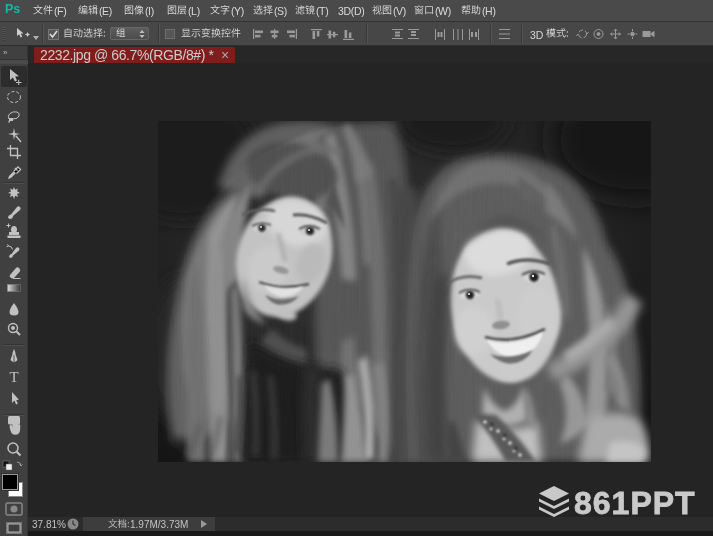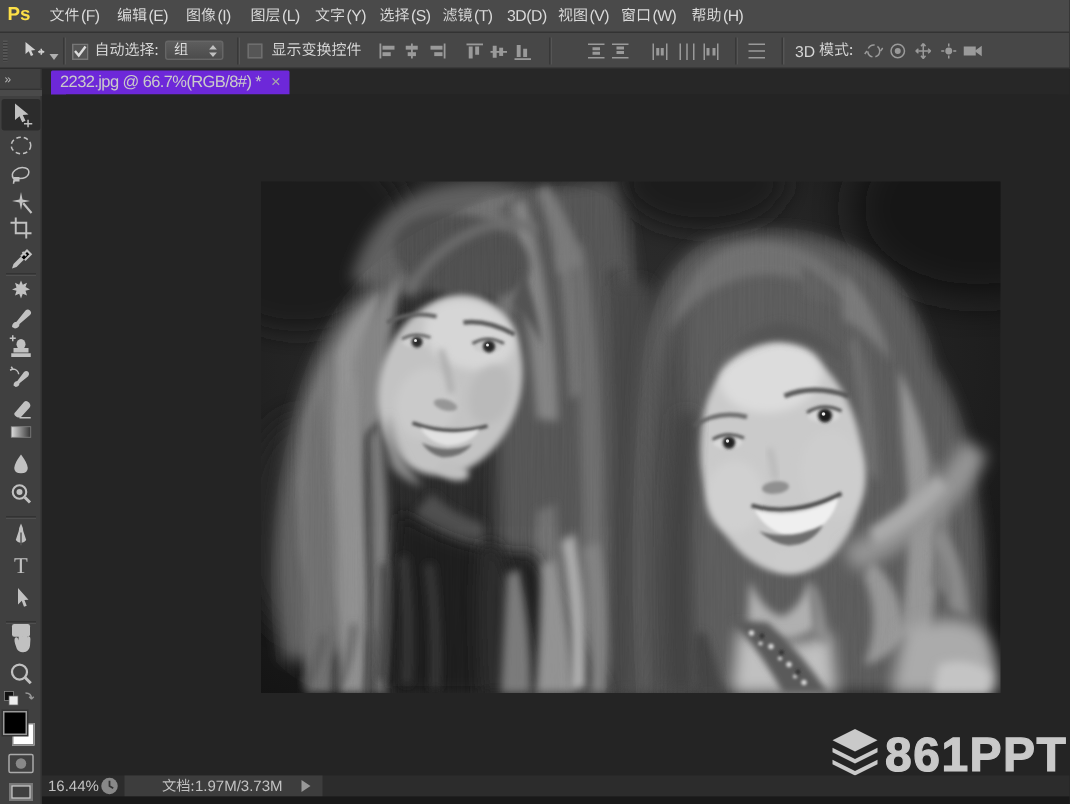--- a/index.html
+++ b/index.html
@@ -1,31 +1,31 @@
 <!DOCTYPE html>
 <html><head><meta charset="utf-8"><style>
 *{margin:0;padding:0;box-sizing:border-box}
 html,body{width:713px;height:536px;background:#242424;overflow:hidden;
  font-family:"Liberation Sans",sans-serif;}
 .abs{position:absolute}
 #menubar{position:absolute;left:0;top:0;width:713px;height:22px;background:#4a4a4a;border-bottom:1px solid #333}
 #optbar{position:absolute;left:0;top:22px;width:713px;height:24px;background:#474747;border-bottom:1px solid #2e2e2e}
 #tabstrip{position:absolute;left:28px;top:46px;width:685px;height:17px;background:#272727}
-#tab{position:absolute;left:6px;top:1px;height:16px;background:#6d28d9;color:#cbcbcb;
- font-size:11px;line-height:16px;letter-spacing:-0.4px;padding:0 6px 0 6px;border-radius:1px 1px 0 0}
+#tab{position:absolute;left:6px;top:1px;height:16px;background:#7f1d1d;color:#cbcbcb;
+ font-size:14px;line-height:16px;letter-spacing:-0.4px;padding:0 6px 0 6px;border-radius:1px 1px 0 0}
 #toolbar{position:absolute;left:0;top:46px;width:28px;height:490px;background:#404040;border-right:1px solid #333}
-#workspace{position:absolute;left:44px;top:63px;width:661px;height:454px;background:#242424}
+#workspace{position:absolute;left:28px;top:63px;width:661px;height:454px;background:#242424}
 #canvas{position:absolute;left:130px;top:58px;width:493px;height:341px;}
 #statusbar{position:absolute;left:28px;top:517px;width:685px;height:14px;background:#2c2c2c;color:#b5b5b5;font-size:10px}
 #bottomstrip{position:absolute;left:28px;top:531px;width:685px;height:5px;background:#191919}
 .mi{position:absolute;top:5px;color:#dadada;font-size:10.5px;white-space:nowrap}
 .sep{position:absolute;top:3px;width:1px;height:18px;background:#383838;box-shadow:1px 0 0 #555}
 </style></head><body>
 <div id="menubar">
-<div class="abs" style="left:5px;top:2px;font-size:12.5px;font-weight:bold;color:#fde047;font-family:'Liberation Sans';letter-spacing:0px">Ps</div>
+<div class="abs" style="left:5px;top:2px;font-size:12.5px;font-weight:bold;color:#14b8a6;font-family:'Liberation Sans';letter-spacing:0px">Ps</div>
 <div class="mi" style="left:33px">
 <svg width="20" height="14" viewBox="0 0 20 14" style="margin-right:-2px;vertical-align:top;margin-left:0px;overflow:visible">
         <path d="M4.2 0.4C4.5 0.9 4.9 1.5 5.0 1.9L5.8 1.7C5.7 1.3 5.3 0.6 5.0 0.1ZM0.5 2.0V2.7H2.1C2.6 4.2 3.4 5.5 4.5 6.6C3.4 7.5 2.0 8.2 0.4 8.7C0.5 8.8 0.8 9.2 0.8 9.4C2.5 8.8 3.9 8.1 5.0 7.1C6.2 8.1 7.5 8.9 9.2 9.3C9.3 9.1 9.5 8.8 9.7 8.6C8.1 8.2 6.7 7.5 5.6 6.6C6.6 5.6 7.4 4.3 8.0 2.7H9.5V2.0ZM5.0 6.1C4.1 5.1 3.4 4.0 2.8 2.7H7.1C6.6 4.0 5.9 5.2 5.0 6.1Z M13.2 5.2V5.9H16.0V9.4H16.8V5.9H19.5V5.2H16.8V3.0H19.1V2.2H16.8V0.3H16.0V2.2H14.7C14.8 1.8 14.9 1.3 15.0 0.8L14.3 0.7C14.1 2.0 13.7 3.3 13.1 4.1C13.3 4.2 13.6 4.4 13.7 4.5C14.0 4.1 14.2 3.6 14.5 3.0H16.0V5.2ZM12.7 0.2C12.1 1.7 11.3 3.2 10.3 4.2C10.4 4.4 10.7 4.8 10.8 5.0C11.1 4.6 11.4 4.2 11.7 3.8V9.4H12.4V2.6C12.8 1.9 13.1 1.2 13.4 0.4Z" fill="#dadada"></path>
       </svg>
 <span style="vertical-align:top;letter-spacing:-0.3px">(F)</span></div>
 <div class="mi" style="left:78px">
 <svg width="20" height="14" viewBox="0 0 20 14" style="margin-right:-2px;vertical-align:top;margin-left:0px;overflow:visible">
         <path d="M0.4 8.1 0.6 8.8C1.4 8.4 2.5 8.0 3.5 7.6L3.3 7.0C2.2 7.4 1.1 7.8 0.4 8.1ZM0.6 4.4C0.8 4.3 1.0 4.2 2.0 4.1C1.7 4.7 1.3 5.2 1.2 5.4C0.9 5.8 0.7 6.1 0.5 6.1C0.5 6.3 0.6 6.6 0.7 6.8C0.9 6.7 1.2 6.6 3.4 6.0C3.4 5.9 3.3 5.6 3.3 5.4L1.7 5.8C2.4 4.9 3.1 3.7 3.6 2.6L3.0 2.3C2.9 2.7 2.6 3.1 2.5 3.4L1.3 3.5C1.9 2.7 2.5 1.5 2.9 0.4L2.1 0.2C1.8 1.4 1.1 2.7 0.9 3.1C0.7 3.4 0.6 3.6 0.4 3.7C0.5 3.9 0.6 4.2 0.6 4.4ZM6.2 5.1V6.6H5.4V5.1ZM6.8 5.1H7.5V6.6H6.8ZM4.8 4.5V9.3H5.4V7.2H6.2V9.1H6.8V7.2H7.5V9.1H8.0V7.2H8.7V8.7C8.7 8.7 8.7 8.8 8.6 8.8C8.5 8.8 8.4 8.8 8.1 8.8C8.2 8.9 8.3 9.2 8.3 9.3C8.7 9.3 8.9 9.3 9.1 9.2C9.3 9.1 9.3 8.9 9.3 8.7V4.5L8.7 4.5ZM8.0 5.1H8.7V6.6H8.0ZM6.0 0.3C6.2 0.6 6.4 1.0 6.5 1.3H4.1V3.4C4.1 5.0 4.0 7.2 3.1 8.8C3.3 8.9 3.6 9.1 3.7 9.2C4.7 7.6 4.8 5.2 4.8 3.6H9.2V1.3H7.3C7.2 0.9 7.0 0.5 6.8 0.1ZM4.8 1.9H8.5V3.0H4.8Z M15.5 1.1H18.2V2.1H15.5ZM14.8 0.5V2.7H18.9V0.5ZM10.8 5.3C10.9 5.2 11.2 5.1 11.5 5.1H12.4V6.6L10.4 6.9L10.6 7.7L12.4 7.3V9.4H13.1V7.1L14.3 6.9L14.2 6.3L13.1 6.5V5.1H14.1V4.5H13.1V2.9H12.4V4.5H11.5C11.8 3.8 12.0 2.9 12.3 2.1H14.1V1.4H12.5C12.6 1.0 12.6 0.7 12.7 0.3L12.0 0.2C11.9 0.6 11.8 1.0 11.7 1.4H10.5V2.1H11.6C11.4 2.9 11.2 3.6 11.1 3.8C10.9 4.2 10.8 4.6 10.6 4.6C10.7 4.8 10.8 5.1 10.8 5.3ZM18.1 3.9V4.7H15.6V3.9ZM14.0 7.8 14.1 8.5 18.1 8.2V9.4H18.9V8.1L19.6 8.1L19.6 7.4L18.9 7.5V3.9H19.5V3.2H14.2V3.9H14.9V7.8ZM18.1 5.3V6.2H15.6V5.3ZM18.1 6.8V7.5L15.6 7.7V6.8Z" fill="#dadada"></path>
       </svg>
 <span style="vertical-align:top;letter-spacing:-0.3px">(E)</span></div>
@@ -520,21 +520,21 @@
 <svg class="abs" style="left:508px;top:421px" width="172" height="36" viewBox="0 0 172 36">
 <g fill="#c9c9c9">
 <path d="M18 2 L33 9.5 L18 17 L3 9.5 Z"></path>
 <path d="M3 14.5 L18 22 L33 14.5 L33 17.5 L18 25 L3 17.5 Z"></path>
 <path d="M3 22.5 L18 30 L33 22.5 L33 25.5 L18 33 L3 25.5 Z"></path>
 <text x="38" y="30" font-size="32" font-weight="bold" font-family="Liberation Sans" letter-spacing="1" stroke="#c9c9c9" stroke-width="0.8">861PPT</text>
 </g>
     </svg>
 </div>
 <div id="statusbar">
-<div class="abs" style="left:4px;top:2px;color:#c2c2c2">16.44%</div>
+<div class="abs" style="left:4px;top:2px;color:#c2c2c2">37.81%</div>
 <svg class="abs" style="left:39px;top:1px" width="12" height="12" viewBox="0 0 12 12">
       <circle cx="6" cy="6" r="5.5" fill="#888"></circle>
       <path d="M6 2.5 V6 L8.5 7.5" stroke="#333" fill="none" stroke-width="1.2"></path>
     </svg>
 <div class="abs" style="left:55px;top:0px;width:132px;height:14px;background:#3d3d3d"></div>
 <div class="abs" style="left:80px;top:2px"><svg width="22" height="13.5" viewBox="0 0 22 13.5" style="vertical-align:top;margin-left:0px;overflow:visible">
         <path d="M4.0 0.4C4.3 0.8 4.6 1.5 4.7 1.8L5.5 1.6C5.4 1.2 5.0 0.6 4.8 0.1ZM0.5 1.9V2.6H2.0C2.5 4.0 3.3 5.3 4.2 6.3C3.2 7.1 1.9 7.8 0.3 8.2C0.5 8.4 0.7 8.7 0.8 8.9C2.4 8.4 3.7 7.7 4.8 6.8C5.8 7.7 7.1 8.4 8.7 8.9C8.8 8.7 9.0 8.4 9.2 8.2C7.7 7.8 6.4 7.2 5.3 6.3C6.3 5.3 7.0 4.1 7.6 2.6H9.1V1.9ZM4.8 5.8C3.9 4.9 3.2 3.8 2.7 2.6H6.8C6.3 3.8 5.6 4.9 4.8 5.8Z M17.6 0.8C17.4 1.5 17.0 2.5 16.7 3.1L17.2 3.3C17.6 2.7 18.0 1.8 18.3 1.0ZM13.3 1.0C13.6 1.7 14.0 2.6 14.1 3.2L14.7 3.0C14.6 2.4 14.2 1.5 13.9 0.8ZM11.3 0.2V2.2H9.9V2.9H11.2C10.9 4.2 10.3 5.7 9.7 6.5C9.9 6.7 10.0 7.0 10.1 7.1C10.6 6.5 11.0 5.4 11.3 4.4V8.9H12.0V4.1C12.3 4.6 12.7 5.2 12.8 5.5L13.2 5.0C13.1 4.7 12.3 3.6 12.0 3.3V2.9H13.2V2.2H12.0V0.2ZM13.0 7.6V8.3H17.5V8.8H18.2V3.7H16.1V0.2H15.4V3.7H13.2V4.4H17.5V5.6H13.3V6.3H17.5V7.6Z M20.3 4.5C20.7 4.5 20.9 4.2 20.9 3.8C20.9 3.4 20.7 3.1 20.3 3.1C20.0 3.1 19.7 3.4 19.7 3.8C19.7 4.2 20.0 4.5 20.3 4.5ZM20.3 8.3C20.7 8.3 20.9 8.0 20.9 7.6C20.9 7.2 20.7 7.0 20.3 7.0C20.0 7.0 19.7 7.2 19.7 7.6C19.7 8.0 20.0 8.3 20.3 8.3Z" fill="#c2c2c2"></path>
       </svg><span style="vertical-align:top;color:#c2c2c2">1.97M/3.73M</span></div>
 <div class="abs" style="left:173px;top:3px;width:0;height:0;border-top:4px solid transparent;border-bottom:4px solid transparent;border-left:6px solid #999"></div>
 </div>

